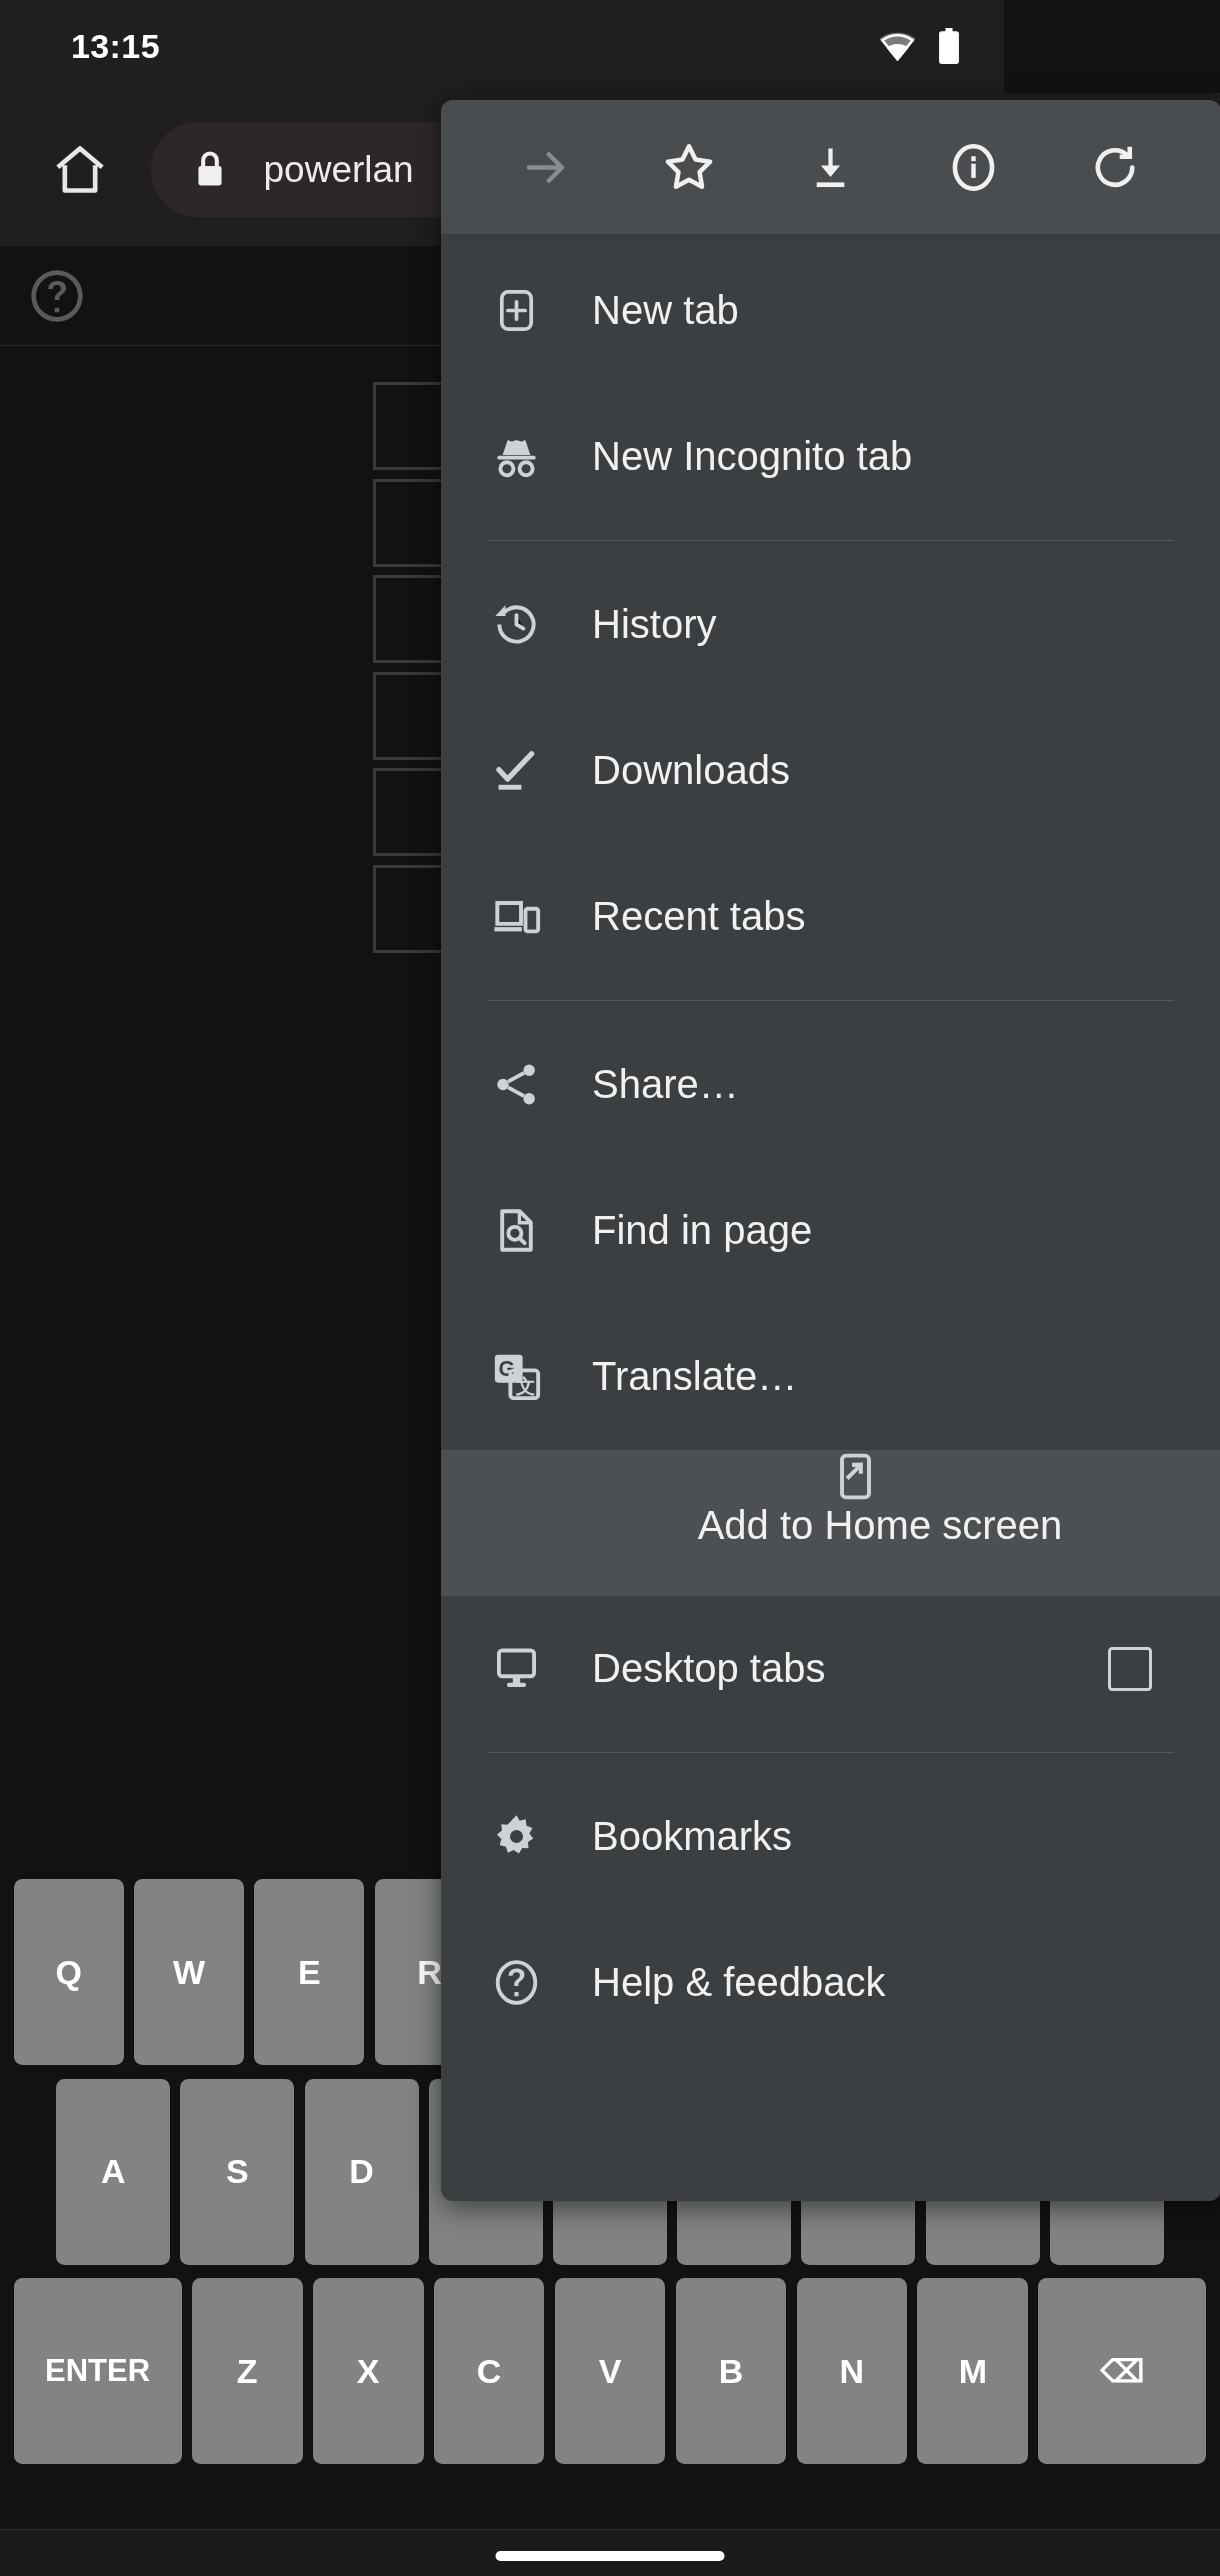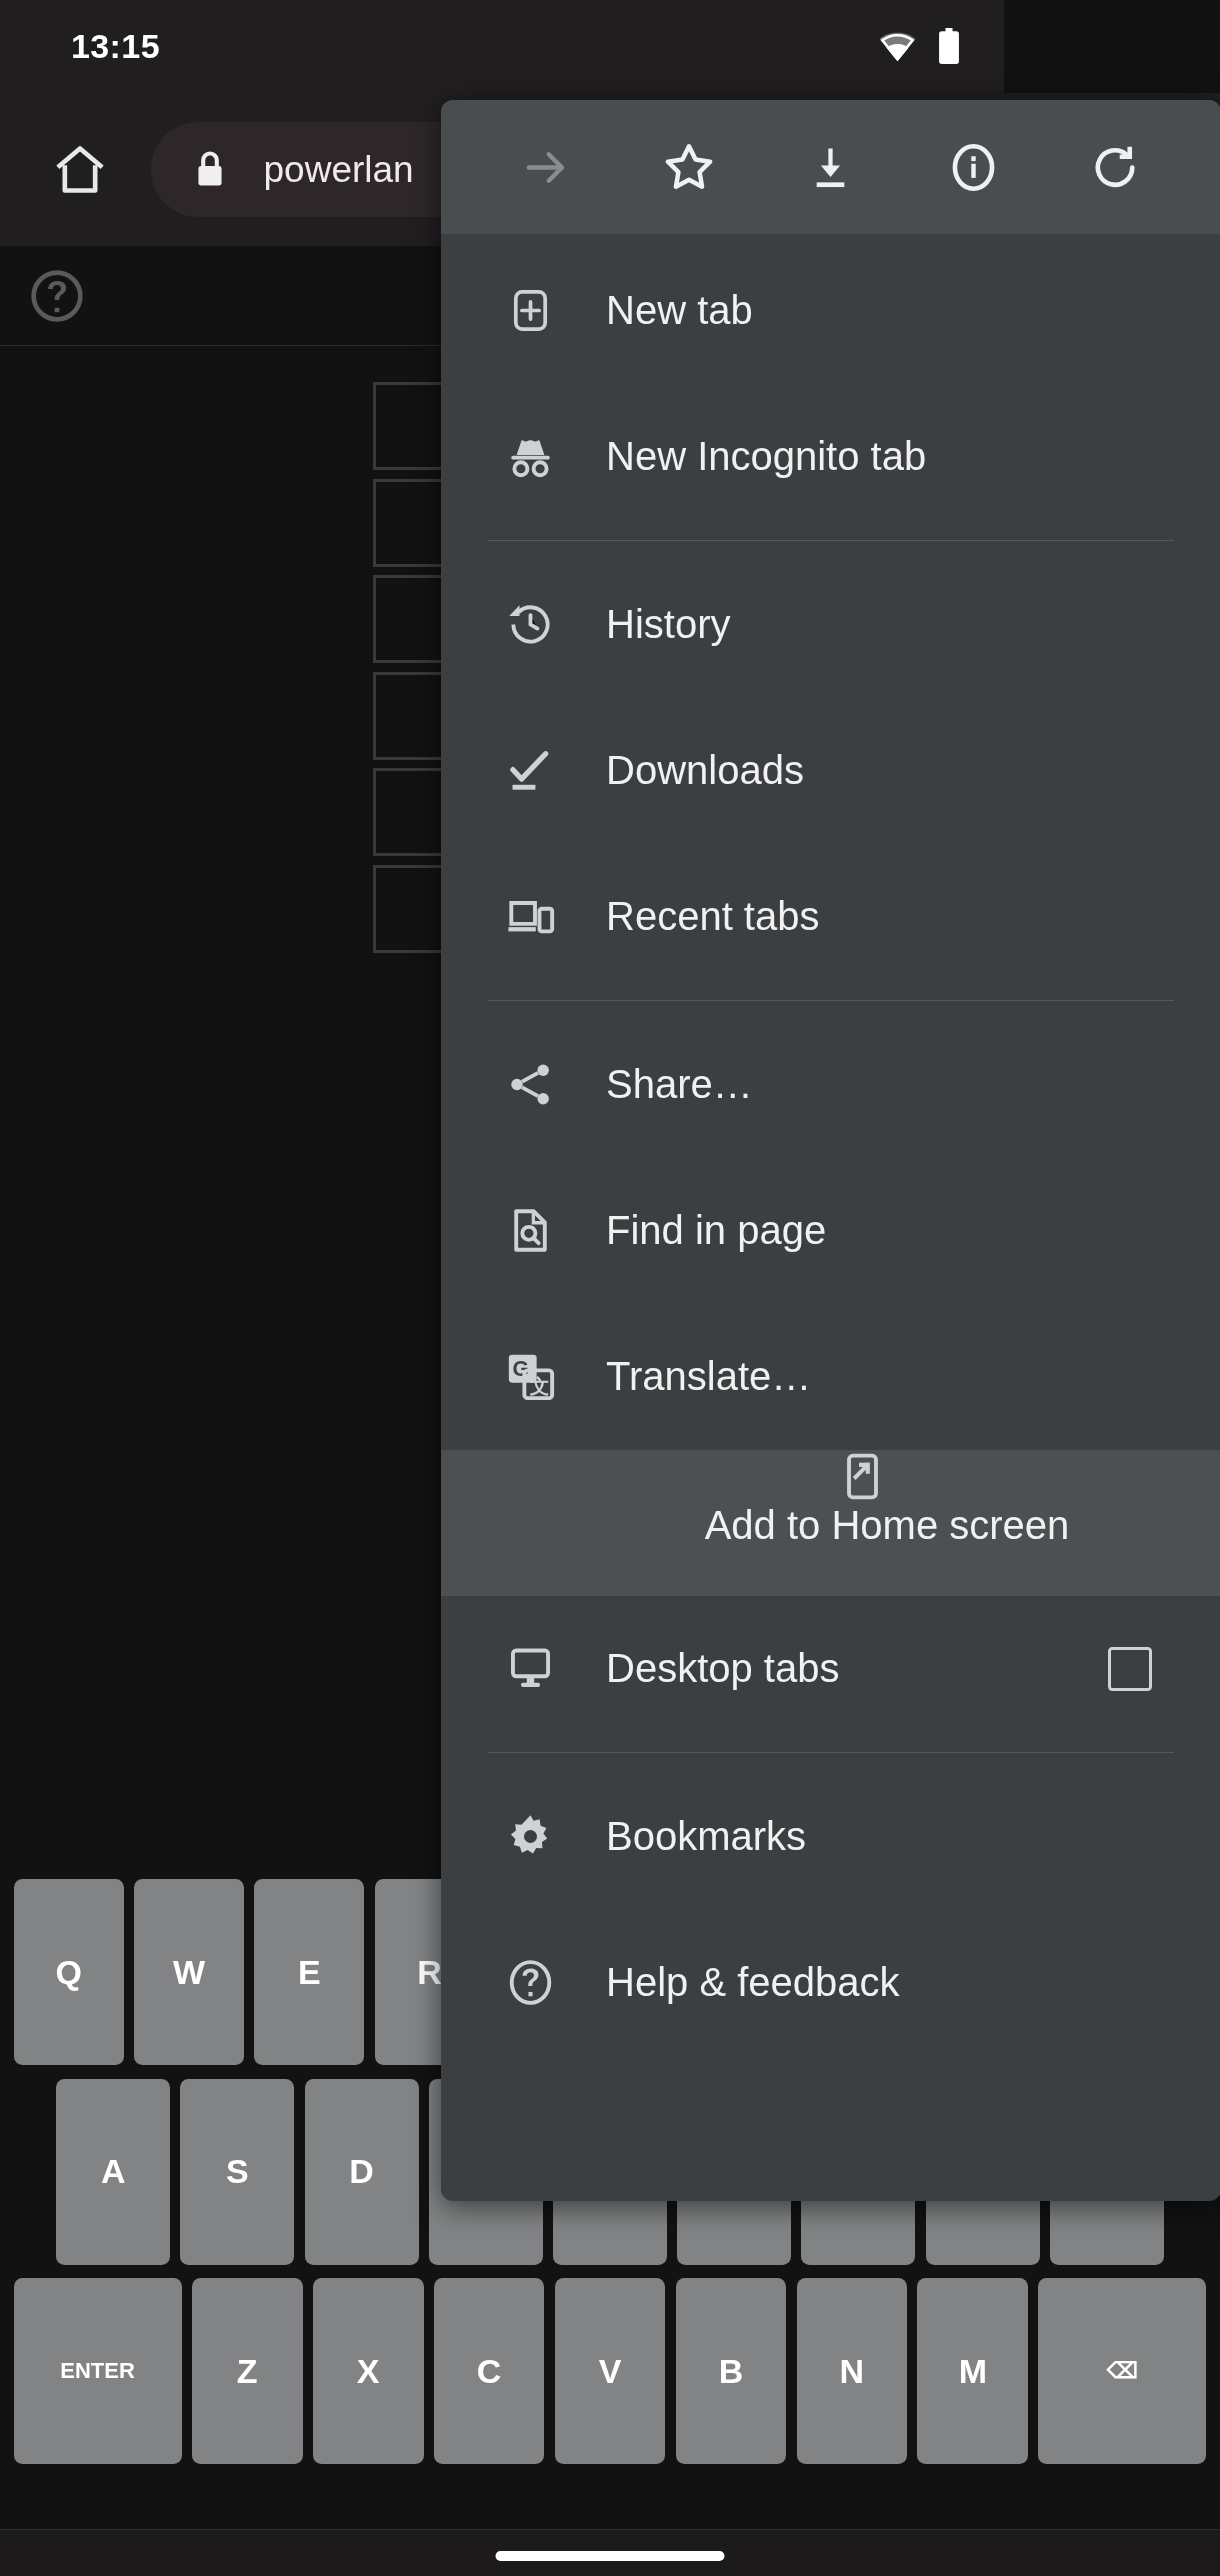--- a/index.html
+++ b/index.html
@@ -56,42 +56,42 @@
   .tile { border: 3.4px solid #3a3a3c; background: #121213; }
 
   
   .keyboard { position: absolute; left: 0; bottom: 47px; width: 1220px; padding: 0 13.6px; }
   .krow { display: flex; justify-content: center; gap: 10.2px; margin-bottom: 13.6px; }
   .key {
     background: #818384; color: #ffffff; border-radius: 8.5px;
     height: 186px; width: 114px; display: flex; align-items: center; justify-content: center;
     font-size: 34px; font-weight: 700;
   }
-  .key.wide { width: 173px; font-size: 22px; }
+  .key.wide { width: 173px; font-size: 31px; }
   .navbar-pill {
     position: absolute; bottom: 15.3px; left: 50%; transform: translateX(-50%);
     width: 229px; height: 10.2px; background: #ffffff; border-radius: 5.1px;
   }
   .nav-area { position:absolute; bottom:0; left:0; width:1220px; height:47px; background:#1c1a1b; border-top:1.7px solid #2f2d2e; }
 
   
   .menu {
     position: absolute; left: 441px; top: 100px; width: 780px; height: 2101px;
     background: #3c3f41; border-radius: 12px 12px 12px 12px;
     box-shadow: 0 5.1px 29px rgba(0,0,0,.55);
     overflow: hidden;
   }
   .menu-header {
     height: 134px; background: #4a4d4f;
     display: flex; align-items: center; justify-content: space-around; padding: 0 34px;
   }
   .menu-header .hicon { width: 81px; height: 81px; display: flex; align-items: center; justify-content: center; }
   .menu-list { padding-top: 3.4px; }
   .mi {
-    display: flex; align-items: center; height: 146px; padding-left: 63px; position: relative;
+    display: flex; align-items: center; height: 146px; padding-left: 49px; position: relative;
   }
   .mi.highlighted { background: #4d5052; flex-direction: column; }
   .mi .mi-icon { width: 53px; height: 53px; display:flex; align-items:center; justify-content:center; flex: 0 0 53px; }
   .mi .mi-label { margin-left: 49px; color: #f1f1f1; font-size: 40px; white-space: nowrap; }
   .mi .mi-check {
     position: absolute; right: 69px; width: 44px; height: 44px;
     border: 3.4px solid #cfd2d4; border-radius: 4.2px;
   }
   .divider { height: 1.7px; background: #55585a; margin: 10.2px 47px; }
   svg { display: block; }

